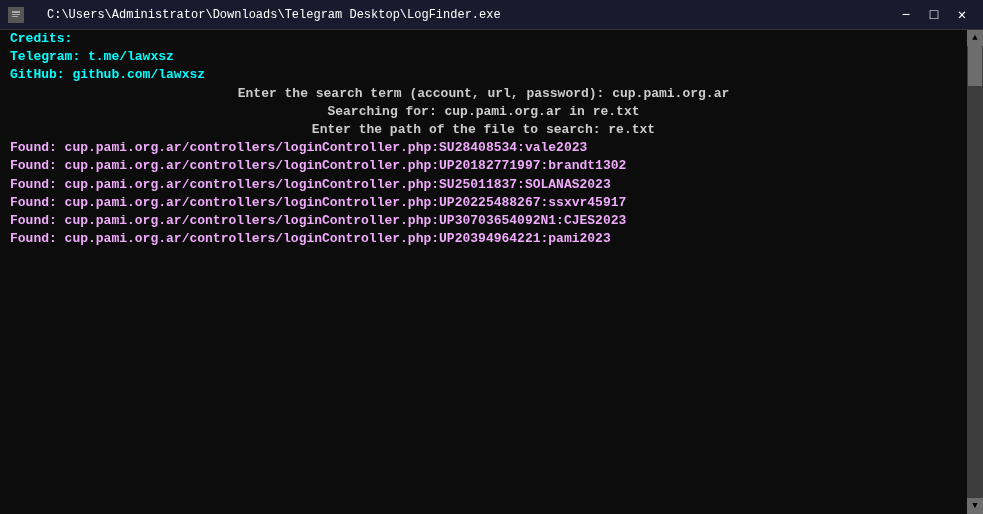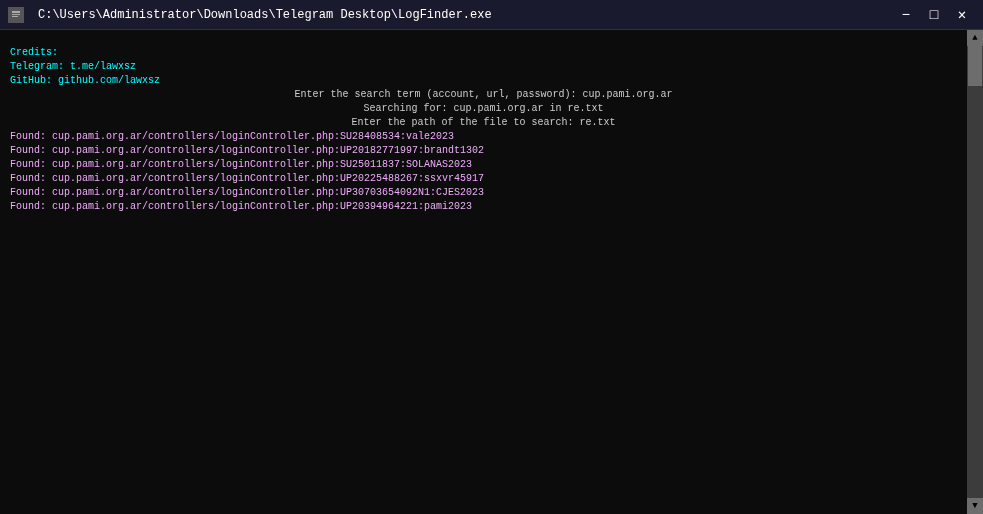--- a/index.html
+++ b/index.html
@@ -26,21 +26,21 @@
       align-items: center;
       justify-content: space-between;
       padding: 0 8px;
       flex-shrink: 0;
       border-bottom: 1px solid #333;
     }
 
     .title-bar-left {
       display: flex;
       align-items: center;
-      gap: 14px;
+      gap: 23px;
     }
 
     .title-bar-icon {
       width: 16px;
       height: 16px;
       background: #555;
       display: flex;
       align-items: center;
       justify-content: center;
       font-size: 10px;
@@ -74,26 +74,27 @@
       display: flex;
       flex: 1;
       background: #0c0c0c;
       overflow: hidden;
     }
 
     .terminal-content {
       flex: 1;
       background: #0c0c0c;
       color: #cccccc;
-      padding: 16px 10px;
+      padding: 0 10px;
       overflow-y: auto;
       overflow-x: hidden;
       font-family: 'Courier New', Courier, monospace;
-      font-size: 10px;
+      font-size: 13px;
       line-height: 1.4;
+      font-weight: bold;
     }
 
     .scrollbar {
       width: 16px;
       background: #3c3c3c;
       flex-shrink: 0;
       display: flex;
       flex-direction: column;
       align-items: center;
     }

